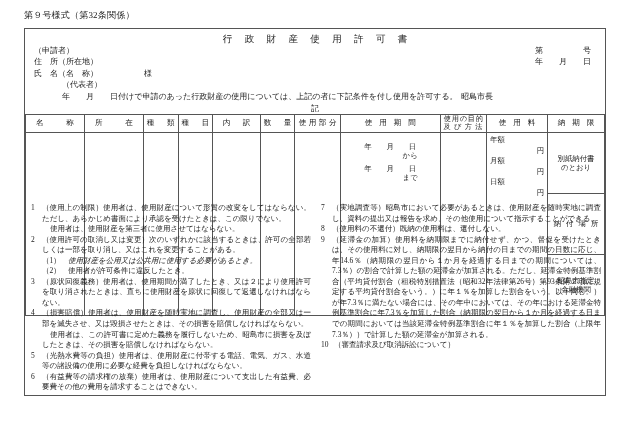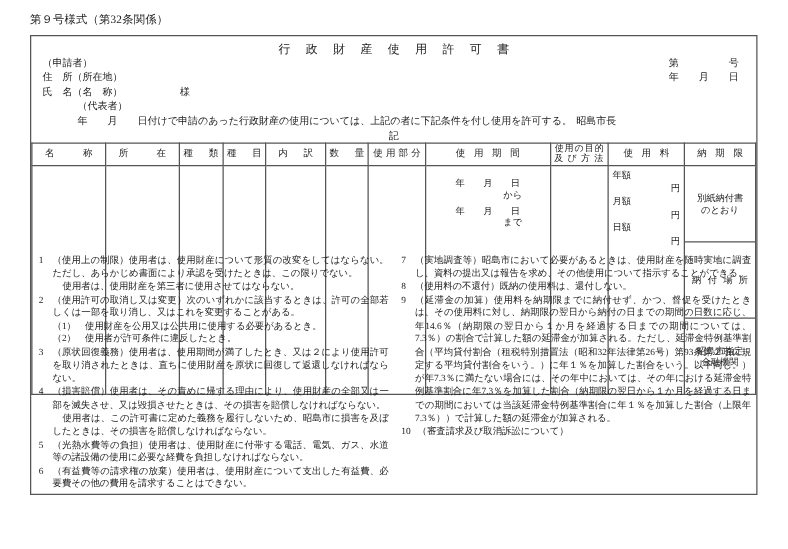--- a/index.html
+++ b/index.html
@@ -365,33 +365,33 @@
           <div class="cond-num">1</div>
           <div class="cond-body">（使用上の制限）使用者は、使用財産について形質の改変をしてはならない。ただし、あらかじめ書面により承認を受けたときは、この限りでない。</div>
         </div>
         <div class="cond-indent">使用者は、使用財産を第三者に使用させてはならない。</div>
         <div class="cond-item">
           <div class="cond-num">2</div>
           <div class="cond-body">（使用許可の取消し又は変更）次のいずれかに該当するときは、許可の全部若しくは一部を取り消し、又はこれを変更することがある。</div>
         </div>
         <div class="cond-sub">
           <div class="sn">（1）</div>
-          <div style="flex: 1 1 0%;">使用財産を公用又は公共用に使用する必要があるとき。</div>
+          <div style="flex: 1 1 0%; font-style: italic;">使用財産を公用又は公共用に使用する必要があるとき。</div>
         </div>
         <div class="cond-sub">
           <div class="sn">（2）</div>
           <div style="flex: 1 1 0%;">使用者が許可条件に違反したとき。</div>
         </div>
         <div class="cond-item">
           <div class="cond-num">3</div>
           <div class="cond-body">（原状回復義務）使用者は、使用期間が満了したとき、又は２により使用許可を取り消されたときは、直ちに使用財産を原状に回復して返還しなければならない。</div>
         </div>
         <div class="cond-item">
           <div class="cond-num">4</div>
-          <div class="cond-body">（損害賠償）使用者は、その責めに帰する理由により、使用財産の全部又は一部を滅失させ、又は毀損させたときは、その損害を賠償しなければならない。</div>
+          <div class="cond-body">（損害賠償）使用者は、使用財産を随時実地に調査し、使用財産の全部又は一部を滅失させ、又は毀損させたときは、その損害を賠償しなければならない。</div>
         </div>
         <div class="cond-indent">使用者は、この許可書に定めた義務を履行しないため、昭島市に損害を及ぼしたときは、その損害を賠償しなければならない。</div>
         <div class="cond-item">
           <div class="cond-num">5</div>
           <div class="cond-body">（光熱水費等の負担）使用者は、使用財産に付帯する電話、電気、ガス、水道等の諸設備の使用に必要な経費を負担しなければならない。</div>
         </div>
         <div class="cond-item">
           <div class="cond-num">6</div>
           <div class="cond-body">（有益費等の請求権の放棄）使用者は、使用財産について支出した有益費、必要費その他の費用を請求することはできない。</div>
         </div>

